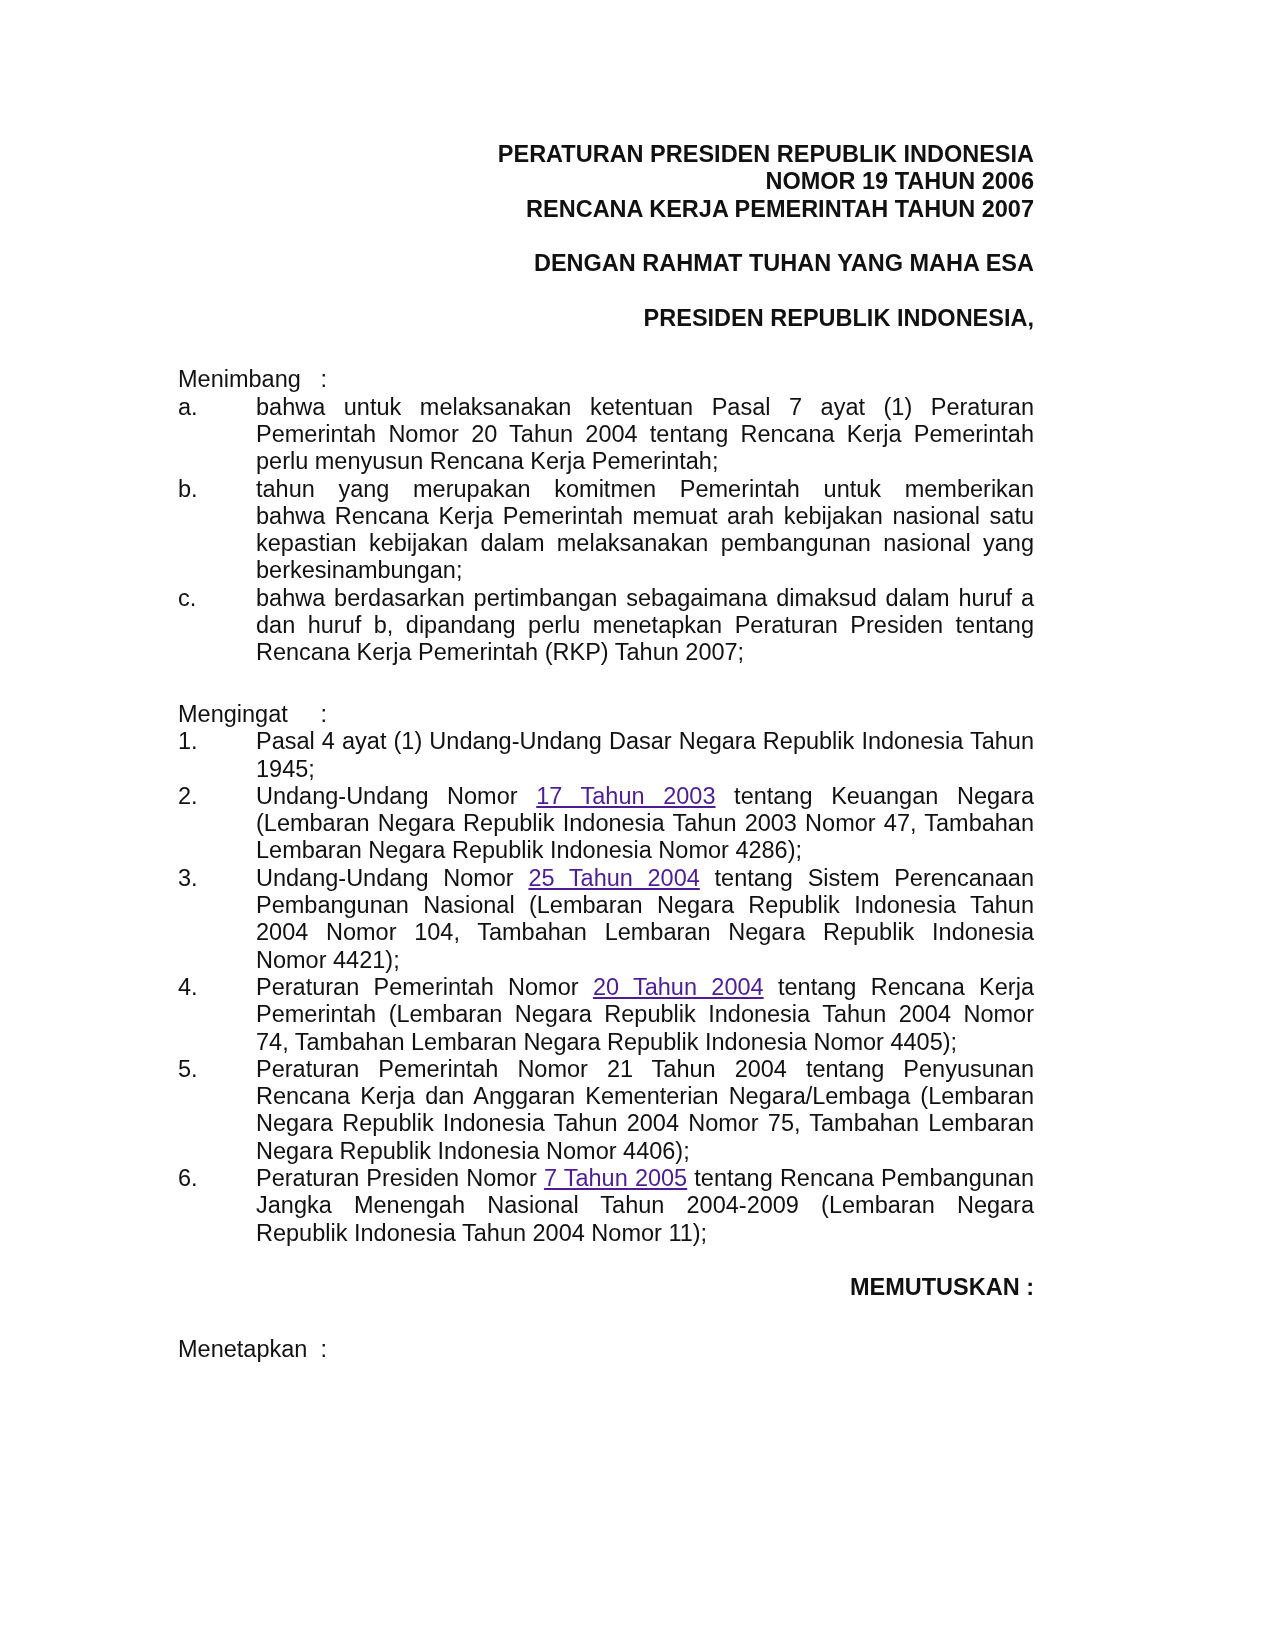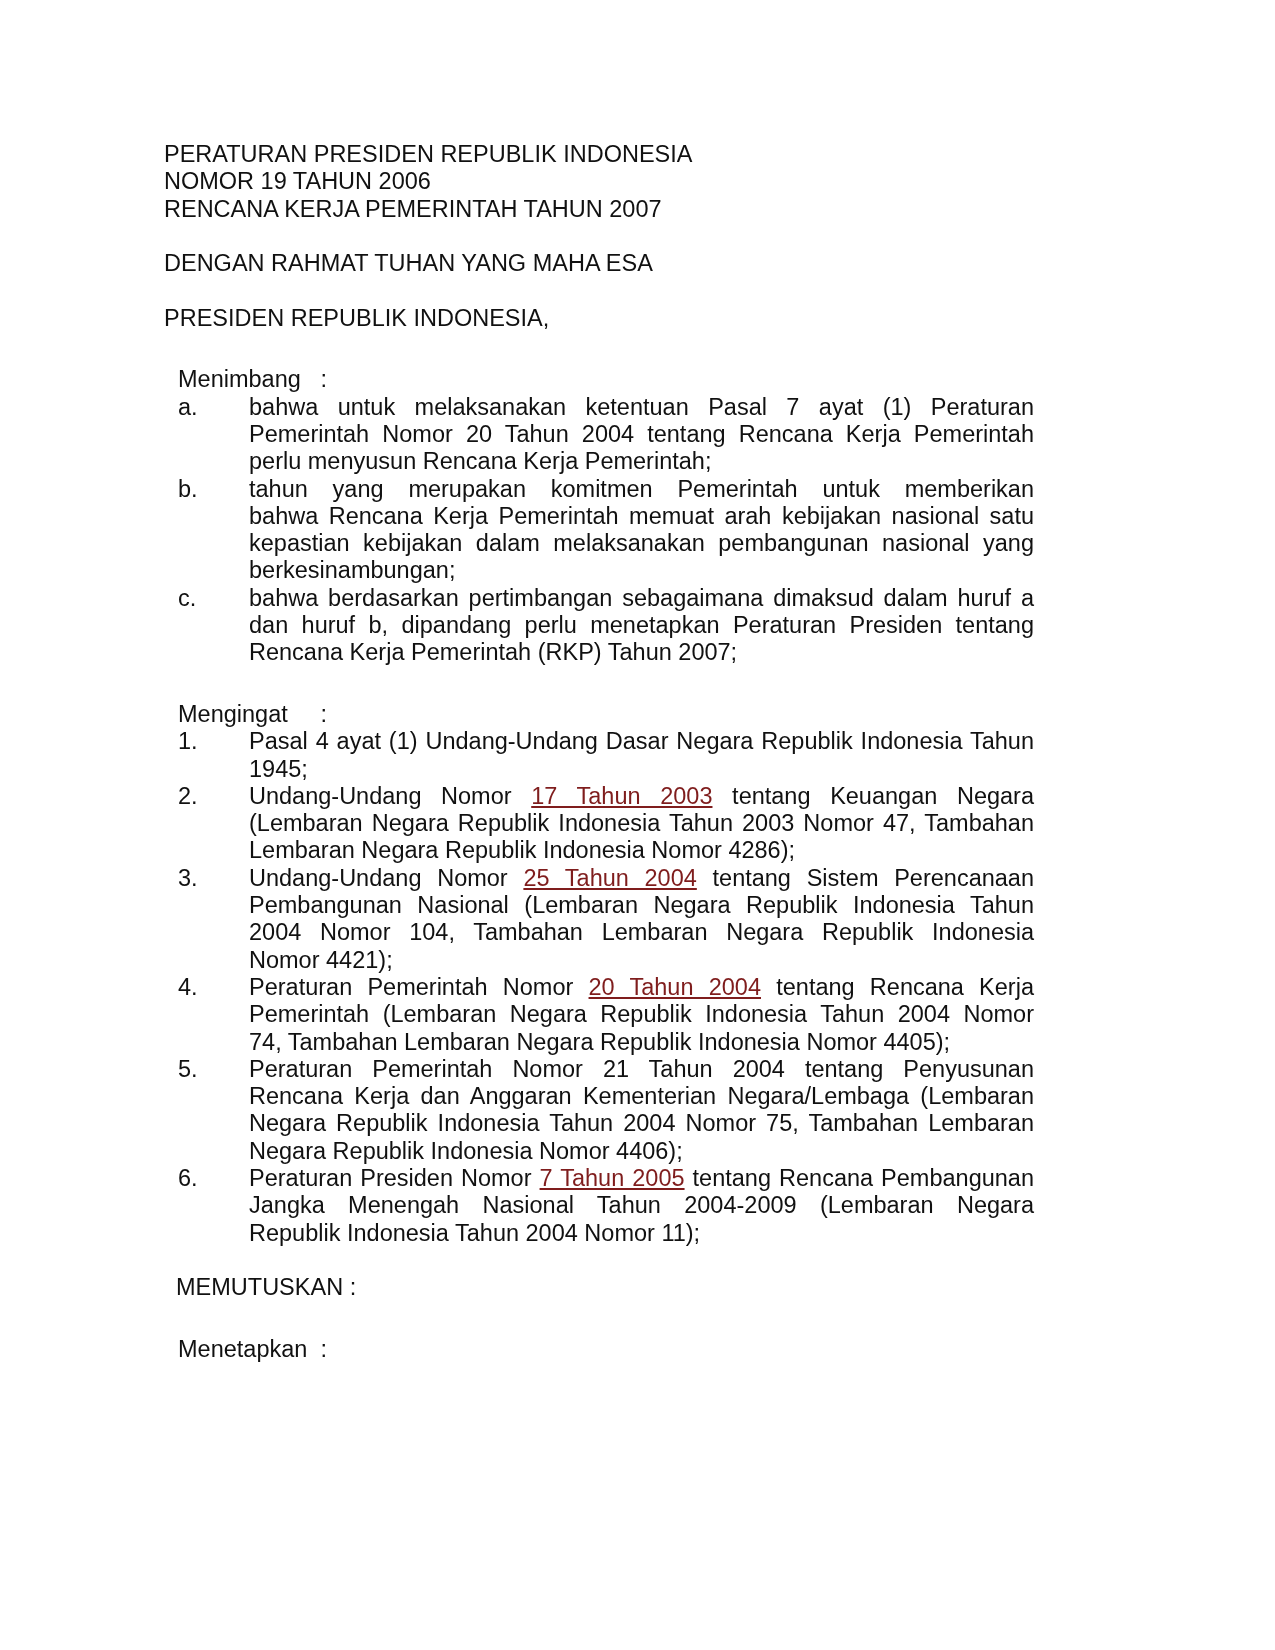--- a/index.html
+++ b/index.html
@@ -1,29 +1,29 @@
 <!DOCTYPE html>
 <html><head>
 <meta charset="utf-8">
 <style>
   html, body { margin: 0; padding: 0; background: #ffffff; }
   body { width: 1275px; height: 1650px; position: relative; overflow: hidden;
          font-family: "Liberation Sans", sans-serif; color: #111111; }
   .page { position: absolute; left: 178px; top: 141px; width: 856px;
           font-size: 23.5px; line-height: 27.3px; }
-  .center { text-align: left; }
+  .center { text-align: right; font-weight: bold; }
   .title-block { margin-left: -14px; }
   .gap { height: 27.3px; }
   .section-label { white-space: pre; margin-top: 7px; }
   .item { display: flex; }
   .marker { width: 71px; flex: 0 0 71px; }
-  .item-text { flex: 1; text-align: justify; }
+  .item-text { flex: 1; text-align: justify; margin-left: 7px; }
   .item-text span.line { display: block; text-align: justify; text-align-last: justify; }
   .item-text span.line.last { text-align-last: left; }
-  a.ref { color: #7f1d1d; text-decoration: underline; }
+  a.ref { color: #4c1d95; text-decoration: underline; }
 </style>
 </head>
 <body>
 
 <div class="page">
   <div class="center title-block">
     <div>PERATURAN PRESIDEN REPUBLIK INDONESIA</div>
     <div>NOMOR 19 TAHUN 2006</div>
     <div>RENCANA KERJA PEMERINTAH TAHUN 2007</div>
     <div class="gap"></div>

